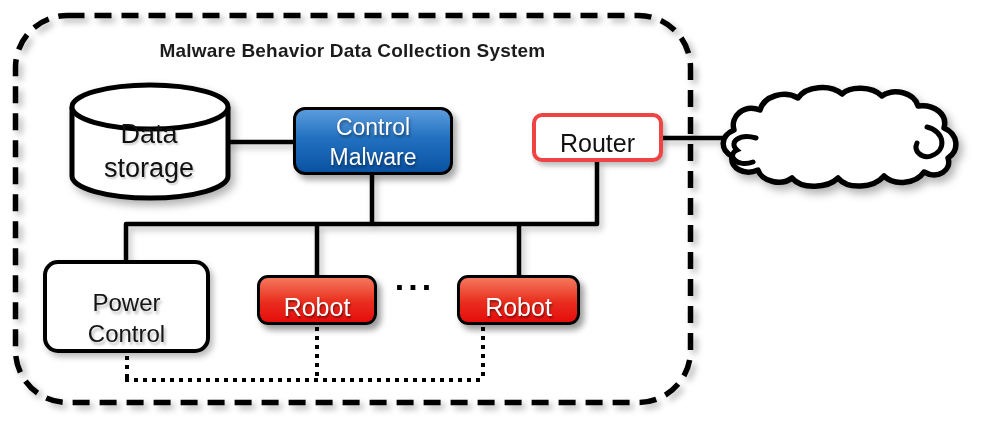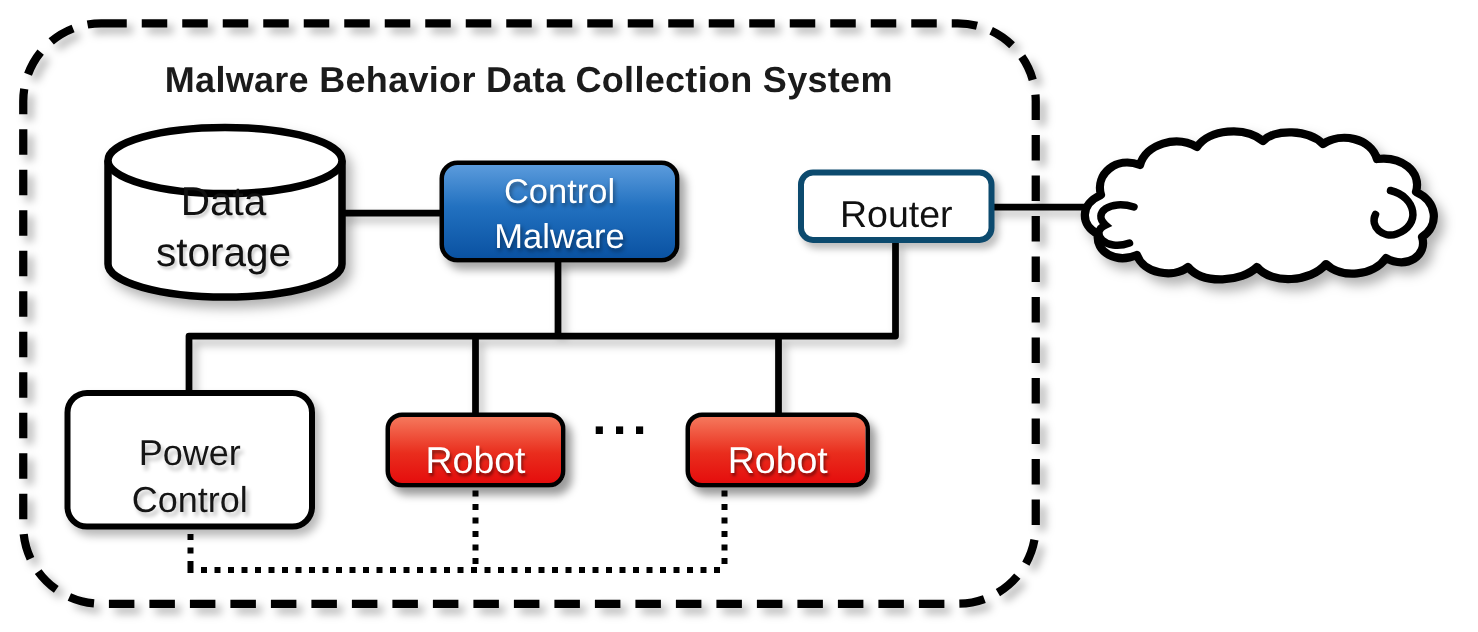--- a/index.html
+++ b/index.html
@@ -4,37 +4,37 @@
 <style>
   html,body{margin:0;padding:0;background:#fff;}
   .canvas{
     position:relative;width:985px;height:421px;background:#ffffff;overflow:hidden;
     font-family:"Liberation Sans","DejaVu Sans",sans-serif;
   }
   svg.layer{position:absolute;left:0;top:0;}
   .lbl{position:absolute;display:flex;flex-direction:column;align-items:center;justify-content:center;text-align:center;}
   .title{
     position:absolute;left:13px;top:40px;width:679px;text-align:center;
-    font-size:24px;font-weight:bold;color:#1b1b1b;letter-spacing:0.2px;
+    font-size:19px;font-weight:bold;color:#1b1b1b;letter-spacing:0.2px;
   }
   .box{
     position:absolute;box-sizing:border-box;display:flex;flex-direction:column;
     align-items:center;justify-content:flex-end;text-align:center;
   }
   .box-control-server{
     left:293px;top:107px;width:160px;height:68px;
     border:3.5px solid #000;border-radius:12px;
     background:linear-gradient(180deg,#5b9bdc 0%,#2271c0 45%,#0a52a2 100%);
     color:#fff;font-size:23px;line-height:30px;
     box-shadow:4px 5px 6px rgba(0,0,0,0.35);
     text-shadow:1px 2px 3px rgba(0,0,0,0.45);
   }
   .box-router{
     left:532px;top:113px;width:131px;height:49px;
-    border:4px solid #0c4a6e;border-radius:10px;background:#fff;
+    border:4px solid #ef4444;border-radius:10px;background:#fff;
     color:#111;font-size:25px;
     box-shadow:3px 4px 5px rgba(0,0,0,0.25);
   }
   .box-power-control{
     left:43px;top:260px;width:167px;height:93px;
     border:4.5px solid #000;border-radius:15px;background:#fff;
     color:#151515;font-size:24px;line-height:31px;
     box-shadow:3px 4px 6px rgba(0,0,0,0.28);
     text-shadow:2px 3px 3px rgba(0,0,0,0.28);
   }

